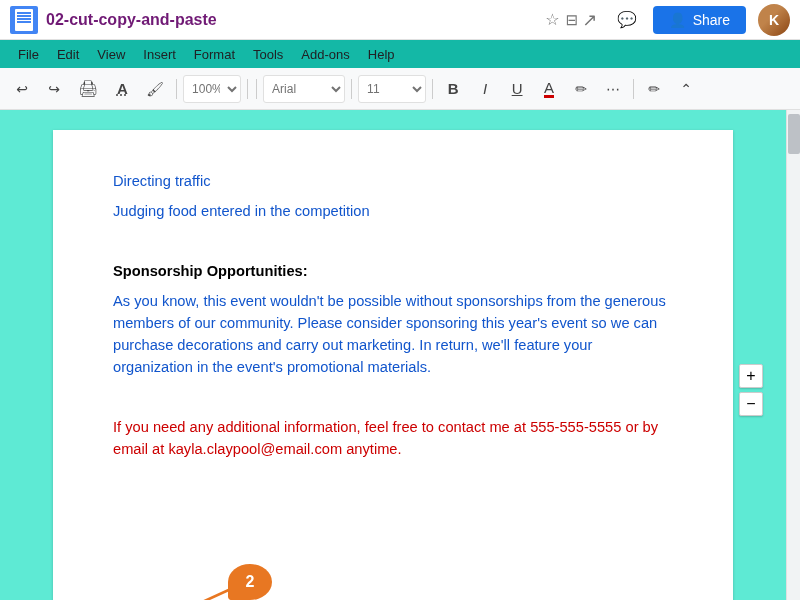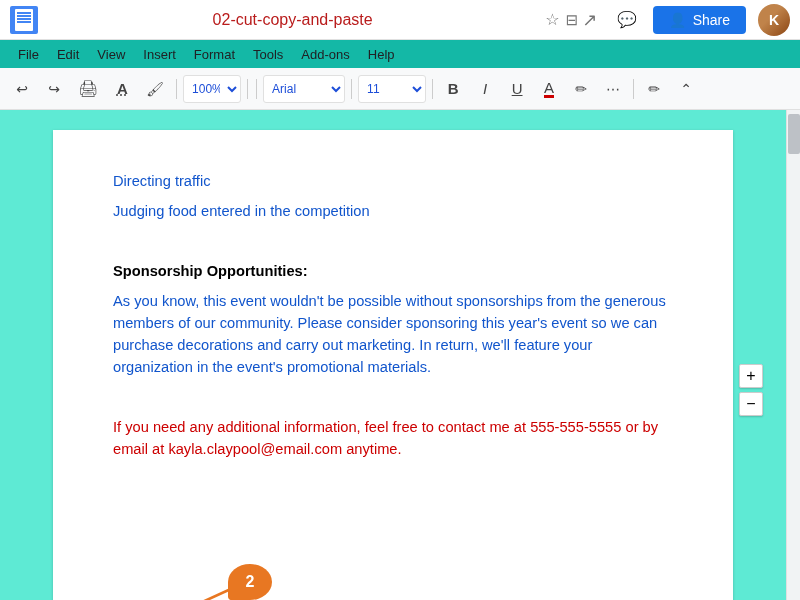--- a/index.html
+++ b/index.html
@@ -30,24 +30,23 @@
     .doc-icon-inner::after {
       content: '';
       position: absolute;
       top: 3px; left: 2px;
       width: 14px; height: 2px;
       background: #4285F4;
       box-shadow: 0 3px 0 #4285F4, 0 6px 0 #4285F4, 0 9px 0 #4285F4;
     }
     .title-text {
       font-size: 16px;
-      color: #b91c1c;
+      color: #701a75;
       flex: 1;
-      font-weight: normal;
-      text-align: center;
+      font-weight: bold;
     }
     .star-icon, .folder-icon {
       color: #757575;
       font-size: 16px;
       cursor: pointer;
     }
     .title-right {
       display: flex;
       align-items: center;
       gap: 12px;
@@ -133,21 +132,21 @@
       margin: 0 2px;
     }
     .toolbar-select {
       border: 1px solid #e0e0e0;
       border-radius: 3px;
       background: white;
       font-size: 12px;
       padding: 2px 4px;
       cursor: pointer;
       height: 28px;
-      color: #1d4ed8;
+      color: #737373;
     }
     .toolbar-select.zoom { width: 58px; }
     .toolbar-select.style { width: 100px; }
     .toolbar-select.font { width: 82px; }
     .toolbar-select.size { width: 68px; }
 
     
     .doc-area {
       display: flex;
       background: #5eead4;

